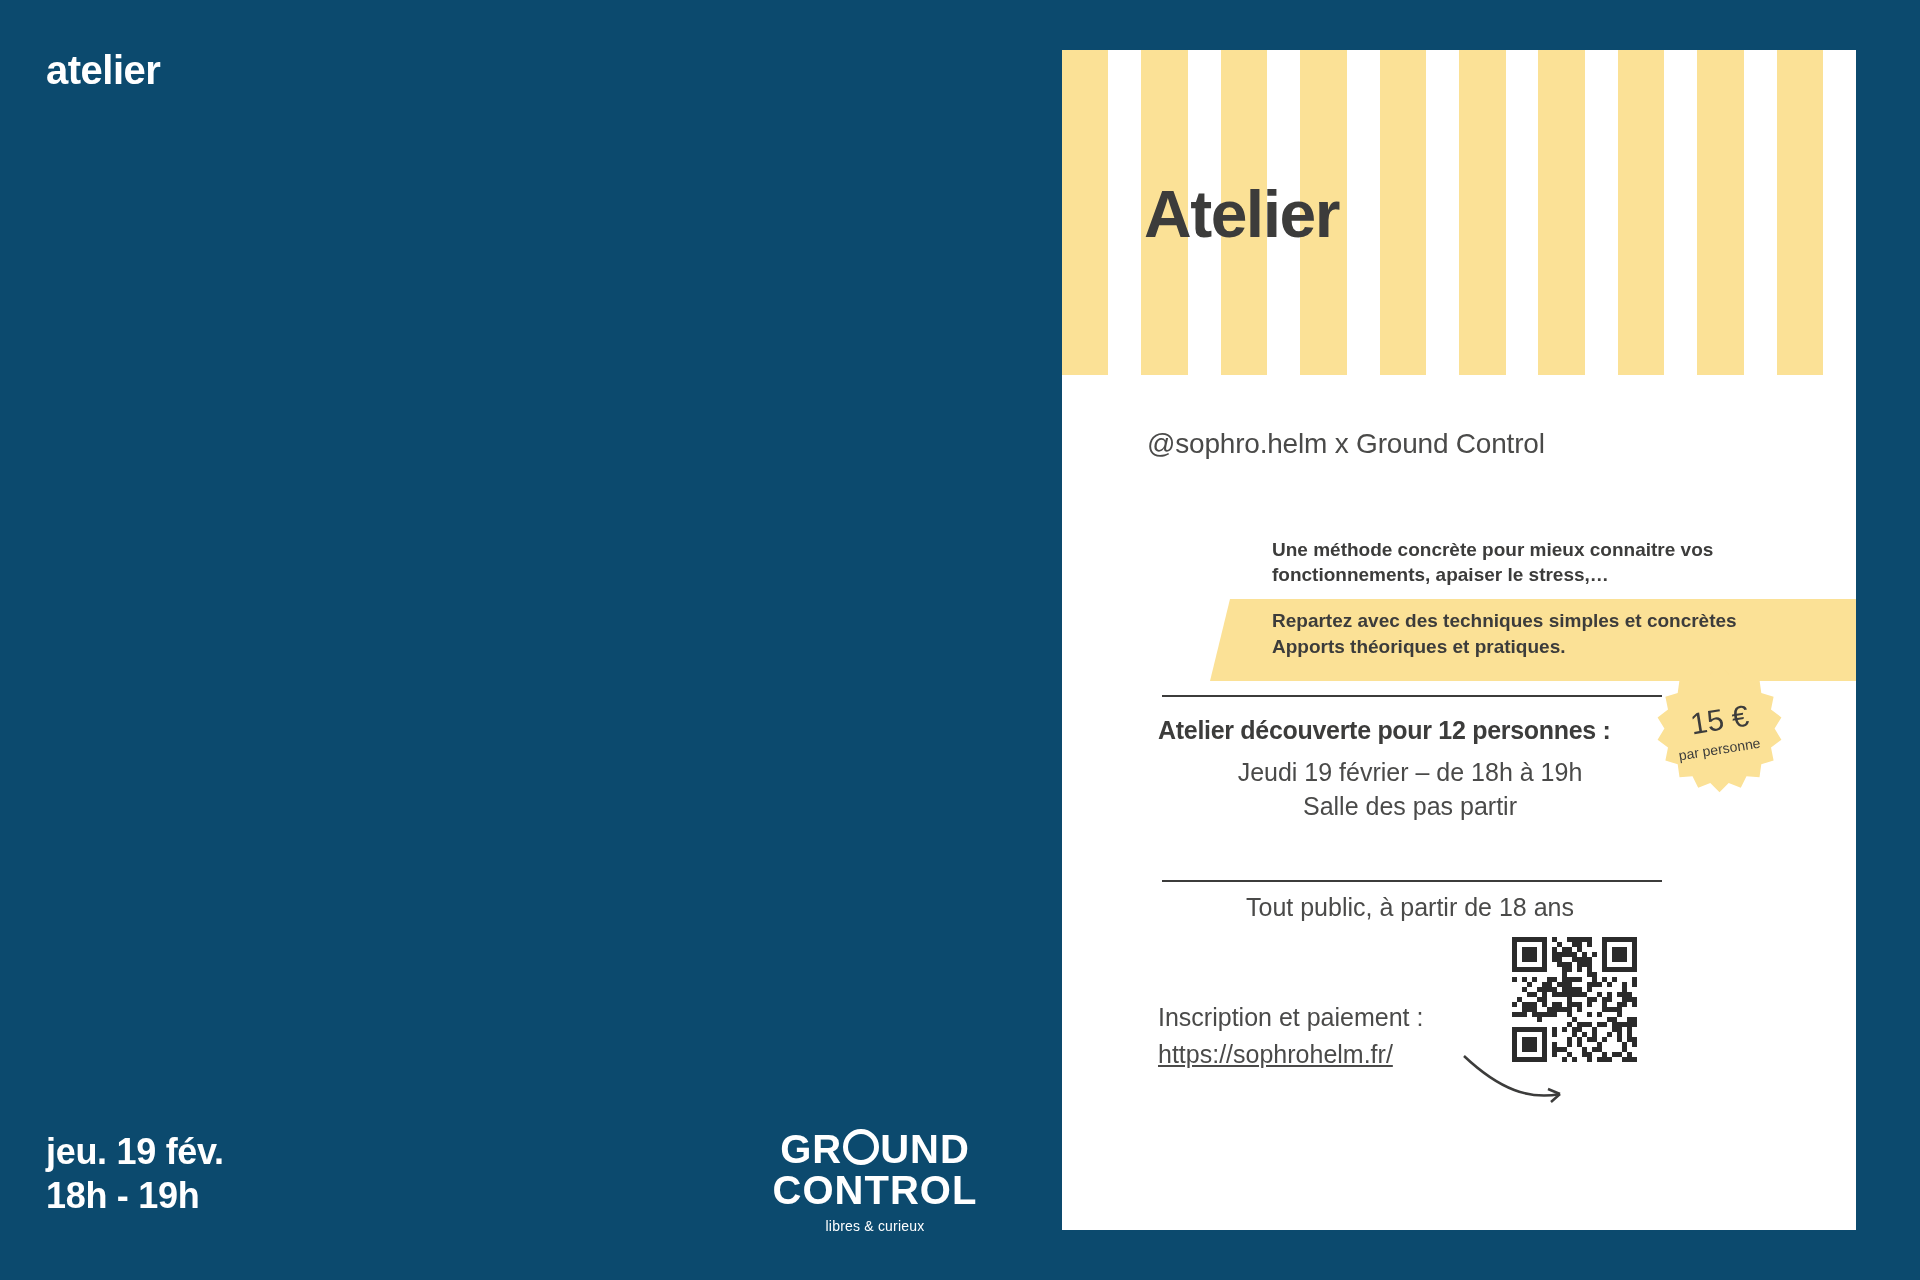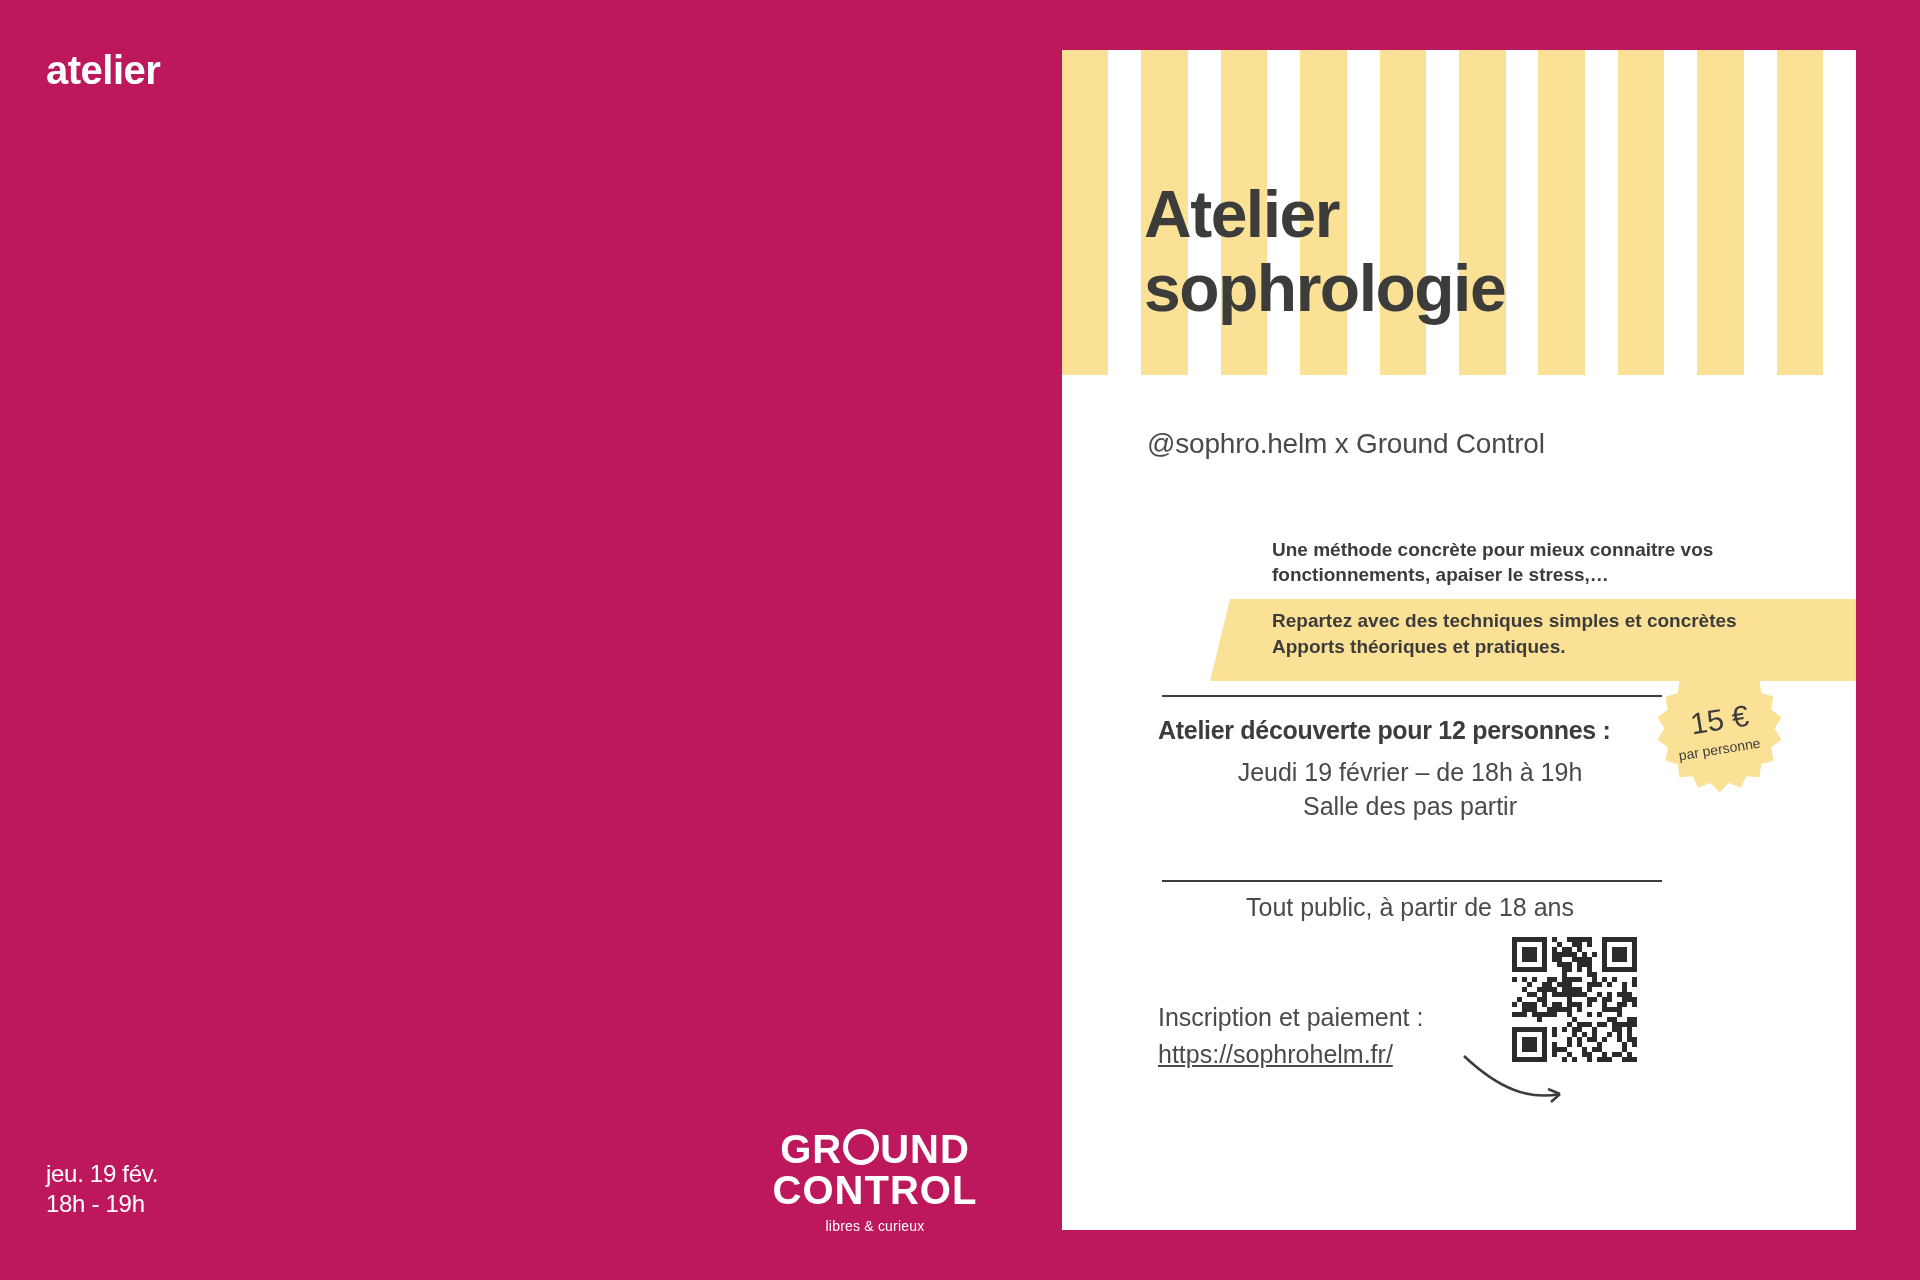--- a/index.html
+++ b/index.html
@@ -10,40 +10,40 @@
   body {
     width: 1920px;
     height: 1280px;
     overflow: hidden;
     font-family: "Liberation Sans", sans-serif;
   }
   .page {
     position: relative;
     width: 1920px;
     height: 1280px;
-    background: #be185d;
+    background: #0c4a6e;
   }
 
   
   .kicker {
     position: absolute;
     left: 46px;
     top: 48px;
     font-size: 40px;
     font-weight: bold;
     color: #ffffff;
     letter-spacing: -0.5px;
   }
   .date-block {
     position: absolute;
     left: 46px;
     bottom: 62px;
     color: #ffffff;
-    font-weight: normal;
-    font-size: 24px;
+    font-weight: bold;
+    font-size: 36px;
     line-height: 1.22;
     letter-spacing: -0.3px;
   }
 
   
   .gc-logo {
     position: absolute;
     left: 760px;
     bottom: 46px;
     width: 230px;
@@ -289,21 +289,20 @@
       <i class="stripe y" style="width:48px"></i>
       <i class="stripe w" style="width:34px"></i>
       <i class="stripe y" style="width:48px"></i>
       <i class="stripe w" style="width:34px"></i>
       <i class="stripe y" style="width:48px"></i>
       <i class="stripe w" style="width:34px"></i>
     </div>
 
     <div class="poster-title">
       <div>Atelier</div>
-      <div>sophrologie</div>
     </div>
 
     <div class="poster-sub">@sophro.helm x Ground Control</div>
 
     <div class="intro-text">Une méthode concrète pour mieux connaitre vos fonctionnements, apaiser le stress,…</div>
 
     <div class="highlight-band"></div>
     <div class="highlight-text">
       <div>Repartez avec des techniques simples et concrètes</div>
       <div>Apports théoriques et pratiques.</div>

